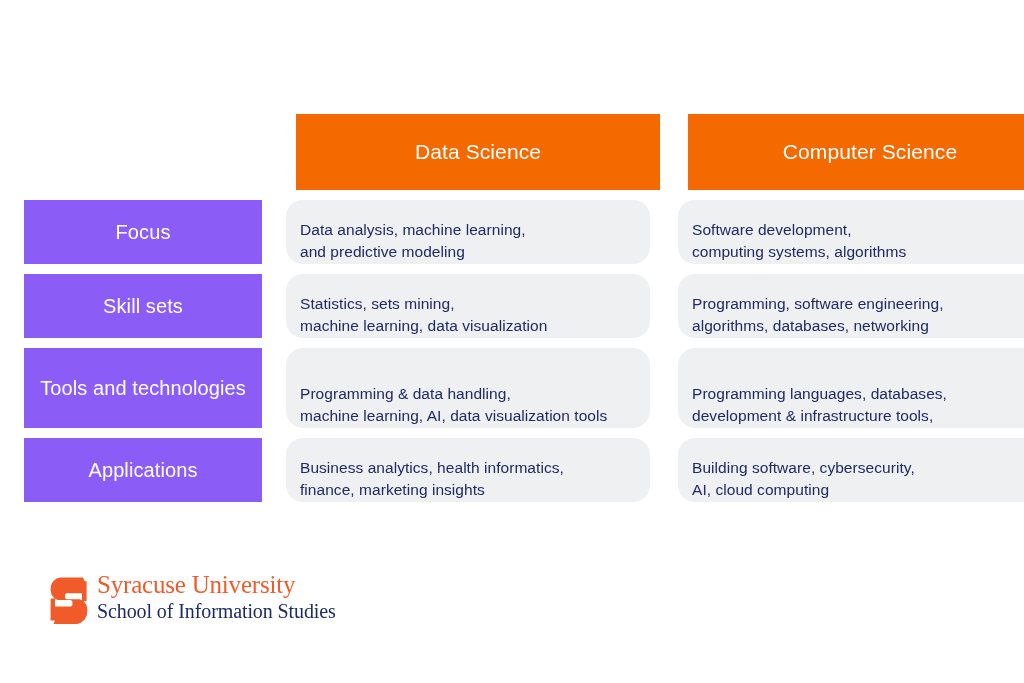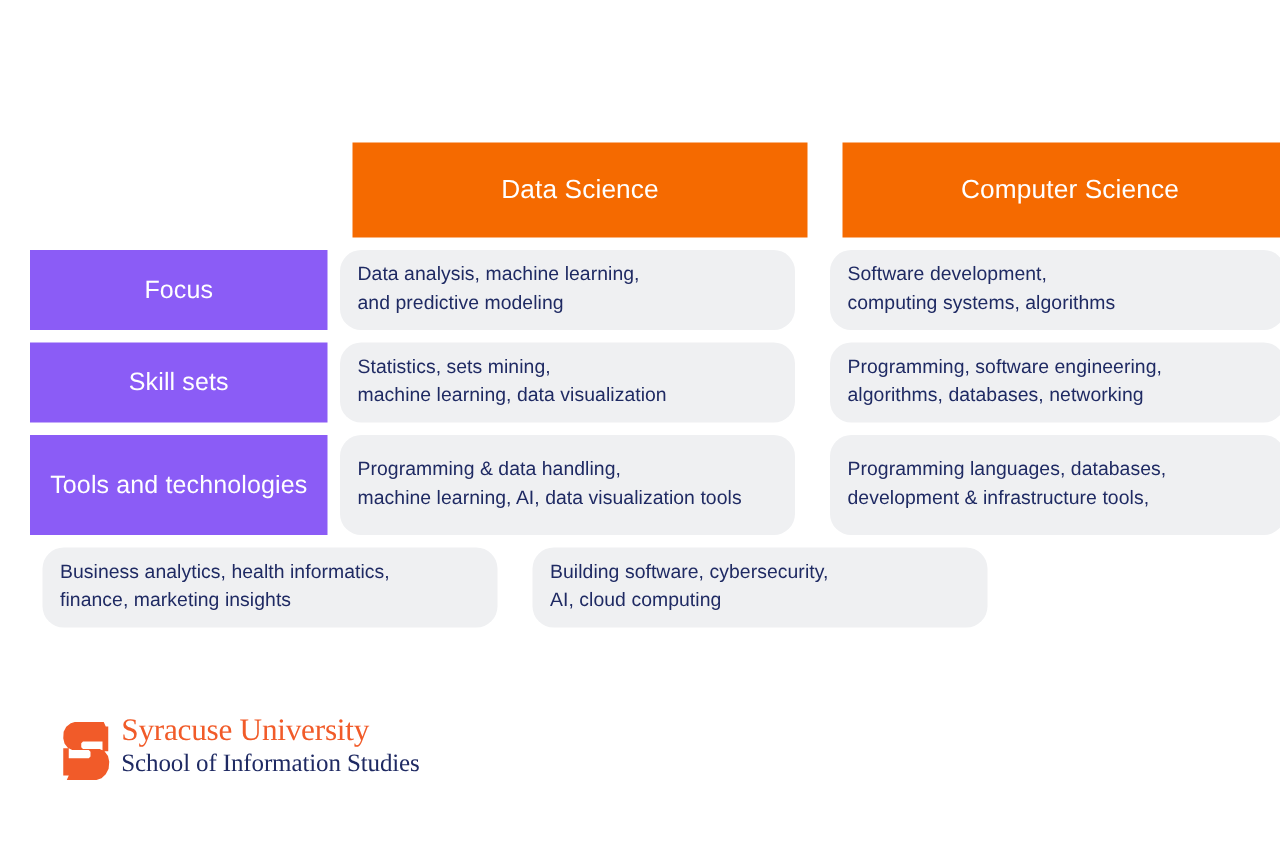--- a/index.html
+++ b/index.html
@@ -26,21 +26,21 @@
   .table-row {
     display: flex;
     align-items: stretch;
     margin-bottom: 10px;
   }
   .table-row:last-child { margin-bottom: 0; }
 
   
   .col-label  { width: 238px; flex: 0 0 238px; }
   .col-spacer { width: 248px; flex: 0 0 248px; }
-  .col-data-1 { width: 364px; flex: 0 0 364px; margin-left: 10px; }
+  .col-data-1 { width: 364px; flex: 0 0 364px; margin-left: 24px; }
   .col-data-2 { width: 364px; flex: 0 0 364px; margin-left: 28px; }
 
   
   #header-row { height: 76px; }
 
   .header-cell {
     background: #F56A00;
     color: #ffffff;
     display: flex;
     align-items: center;
@@ -64,21 +64,21 @@
     font-weight: 400;
     line-height: 1.34;
     letter-spacing: 0.1px;
   }
 
   
   .data-cell {
     background: #EFF0F2;
     color: #1F2A63;
     display: flex;
-    align-items: center;
+    align-items: flex-end;
     font-size: 15.5px;
     line-height: 1.46;
     letter-spacing: 0.05px;
     padding: 0 14px;
     box-sizing: border-box;
     border-radius: 17px;
   }
   .data-cell .cell-text { display: block; }
   .cell-text span { display: block; white-space: nowrap; }
 
@@ -174,20 +174,21 @@
     </div>
     <div class="col-data-2 data-cell">
       <span class="cell-text">
         <span>Programming languages, databases,</span>
         <span>development &amp; infrastructure tools,</span>
       </span>
     </div>
   </div>
 
   <div class="table-row row-h4">
+    <div class="col-label label-cell">Applications</div>
     <div class="col-data-1 data-cell">
       <span class="cell-text">
         <span>Business analytics, health informatics,</span>
         <span>finance, marketing insights</span>
       </span>
     </div>
     <div class="col-data-2 data-cell">
       <span class="cell-text">
         <span>Building software, cybersecurity,</span>
         <span>AI, cloud computing</span>

